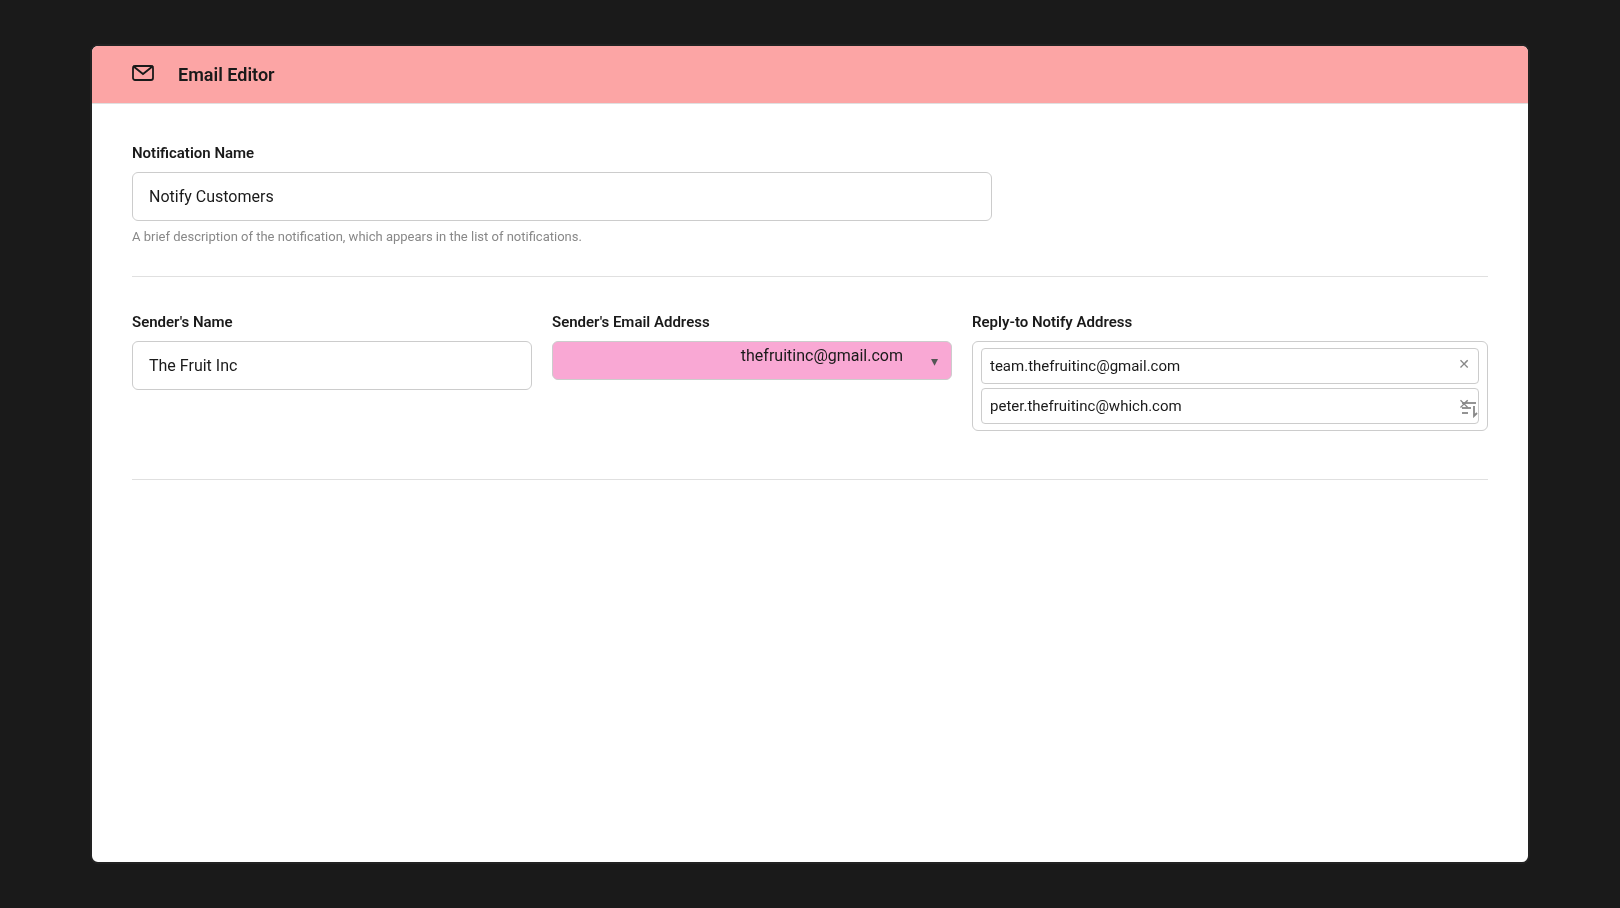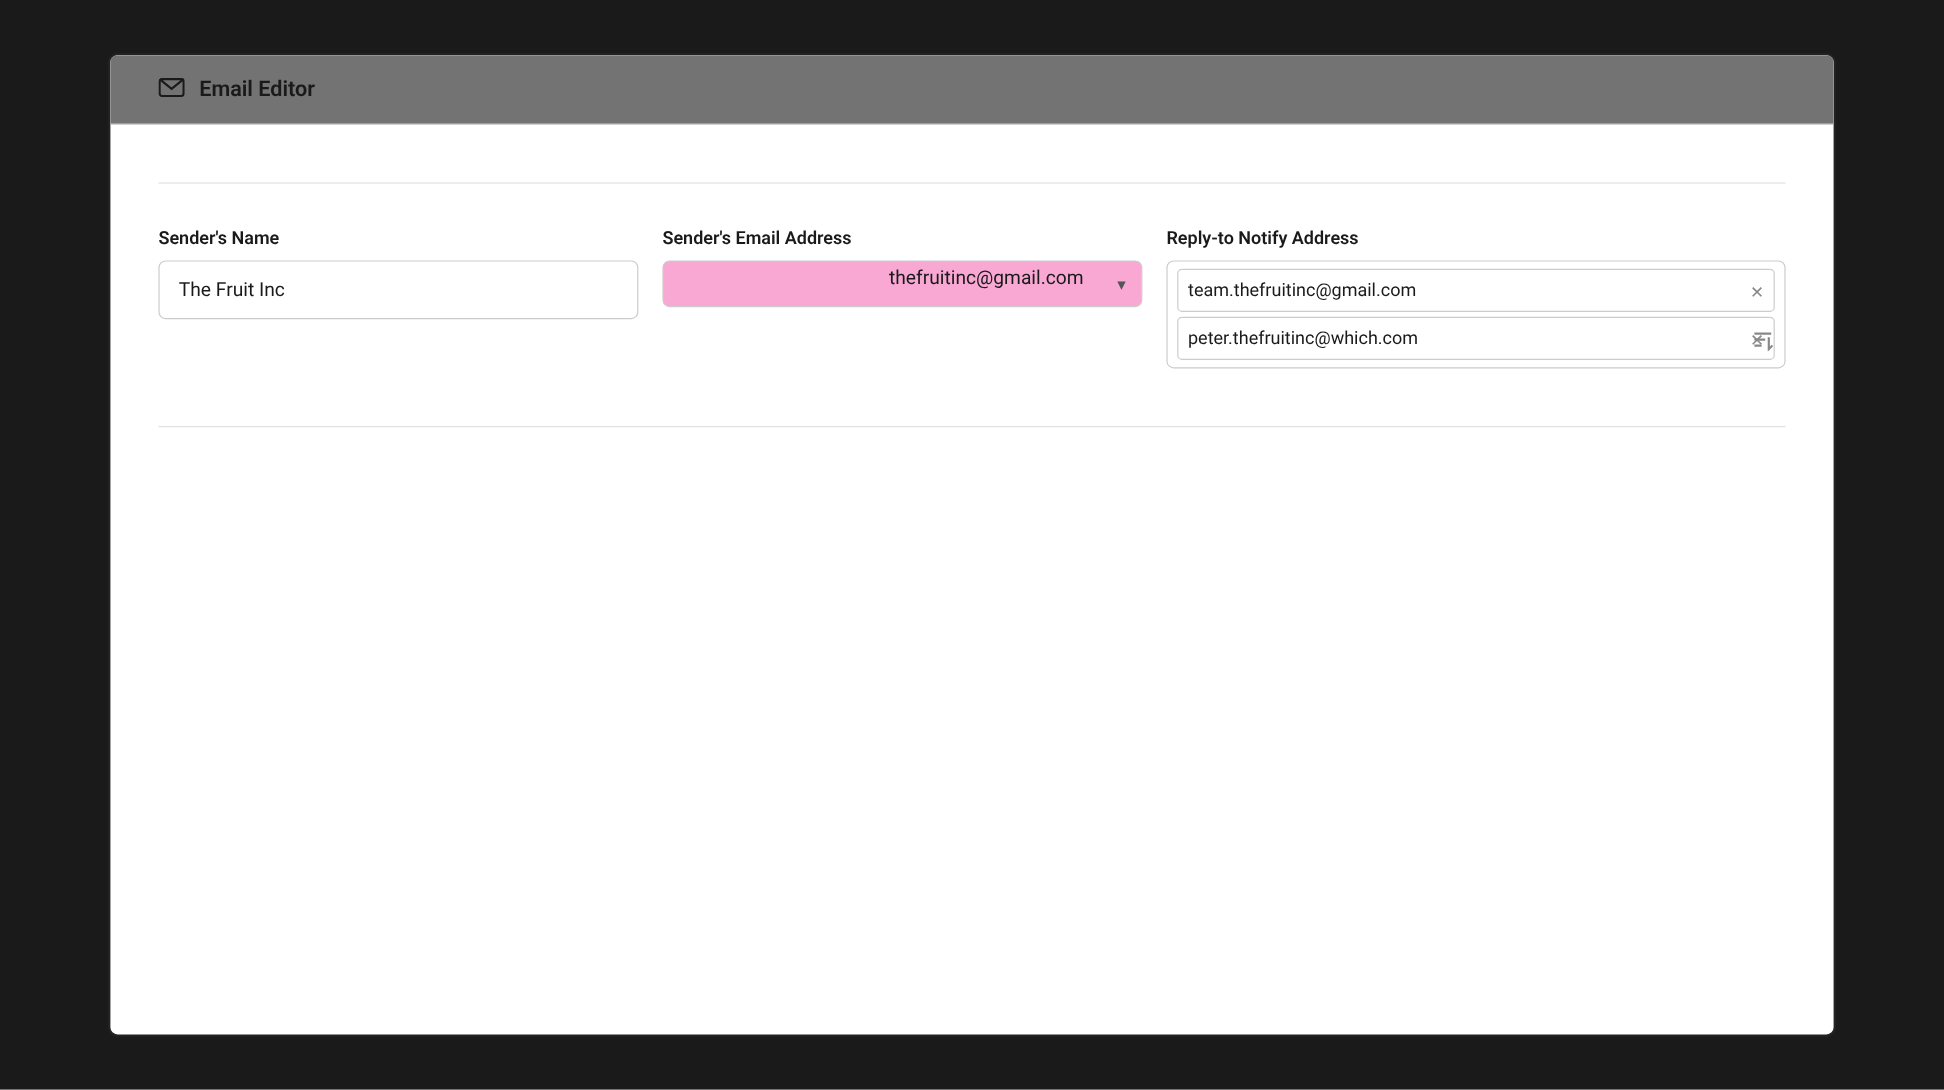--- a/index.html
+++ b/index.html
@@ -92,25 +92,25 @@
     }
 
     .step-label-inactive {
       color: #888;
       font-size: 18px;
       font-weight: 400;
     }
 
     
     .section-header {
-      background: #737373;
+      background: #fca5a5;
       padding: 18px 40px;
       display: flex;
       align-items: center;
-      gap: 12px;
+      gap: 24px;
       border-bottom: 1px solid #e0e0e0;
     }
 
     .section-header-title {
       font-size: 18px;
       font-weight: 600;
       color: #1a1a1a;
     }
 
     
@@ -213,21 +213,21 @@
       padding: 6px 8px;
       min-height: 90px;
       position: relative;
       display: flex;
       flex-direction: column;
       gap: 4px;
     }
 
     .reply-to-item {
       display: flex;
-      align-items: flex-end;
+      align-items: flex-start;
       justify-content: space-between;
       padding: 8px 8px;
       border: 1.5px solid #ccc;
       border-radius: 4px;
       background: #fff;
     }
 
     .reply-to-email {
       font-size: 15px;
       color: #1a1a1a;
@@ -267,20 +267,25 @@
       <svg width="22" height="16" viewBox="0 0 22 16" fill="none" xmlns="http://www.w3.org/2000/svg">
         <rect x="1" y="1" width="20" height="14" rx="2" stroke="#1a1a1a" stroke-width="1.8" fill="none"></rect>
         <polyline points="1,1 11,9 21,1" stroke="#1a1a1a" stroke-width="1.8" fill="none"></polyline>
       </svg>
     </span>
     <span class="section-header-title">Email Editor</span>
   </div>
 
   <div class="form-content">
 
+    <div class="field-group">
+      <label class="field-label">Notification Name</label>
+      <input class="text-input" type="text" value="Notify Customers" style="">
+      <div class="field-hint">A brief description of the notification, which appears in the list of notifications.</div>
+    </div>
 
     <hr class="divider">
 
     <div class="sender-row">
 
       <div class="sender-field sender-field-name">
         <label class="field-label">Sender's Name</label>
         <input class="text-input" type="text" style="max-width: 100%;" value="The Fruit Inc">
       </div>
 

